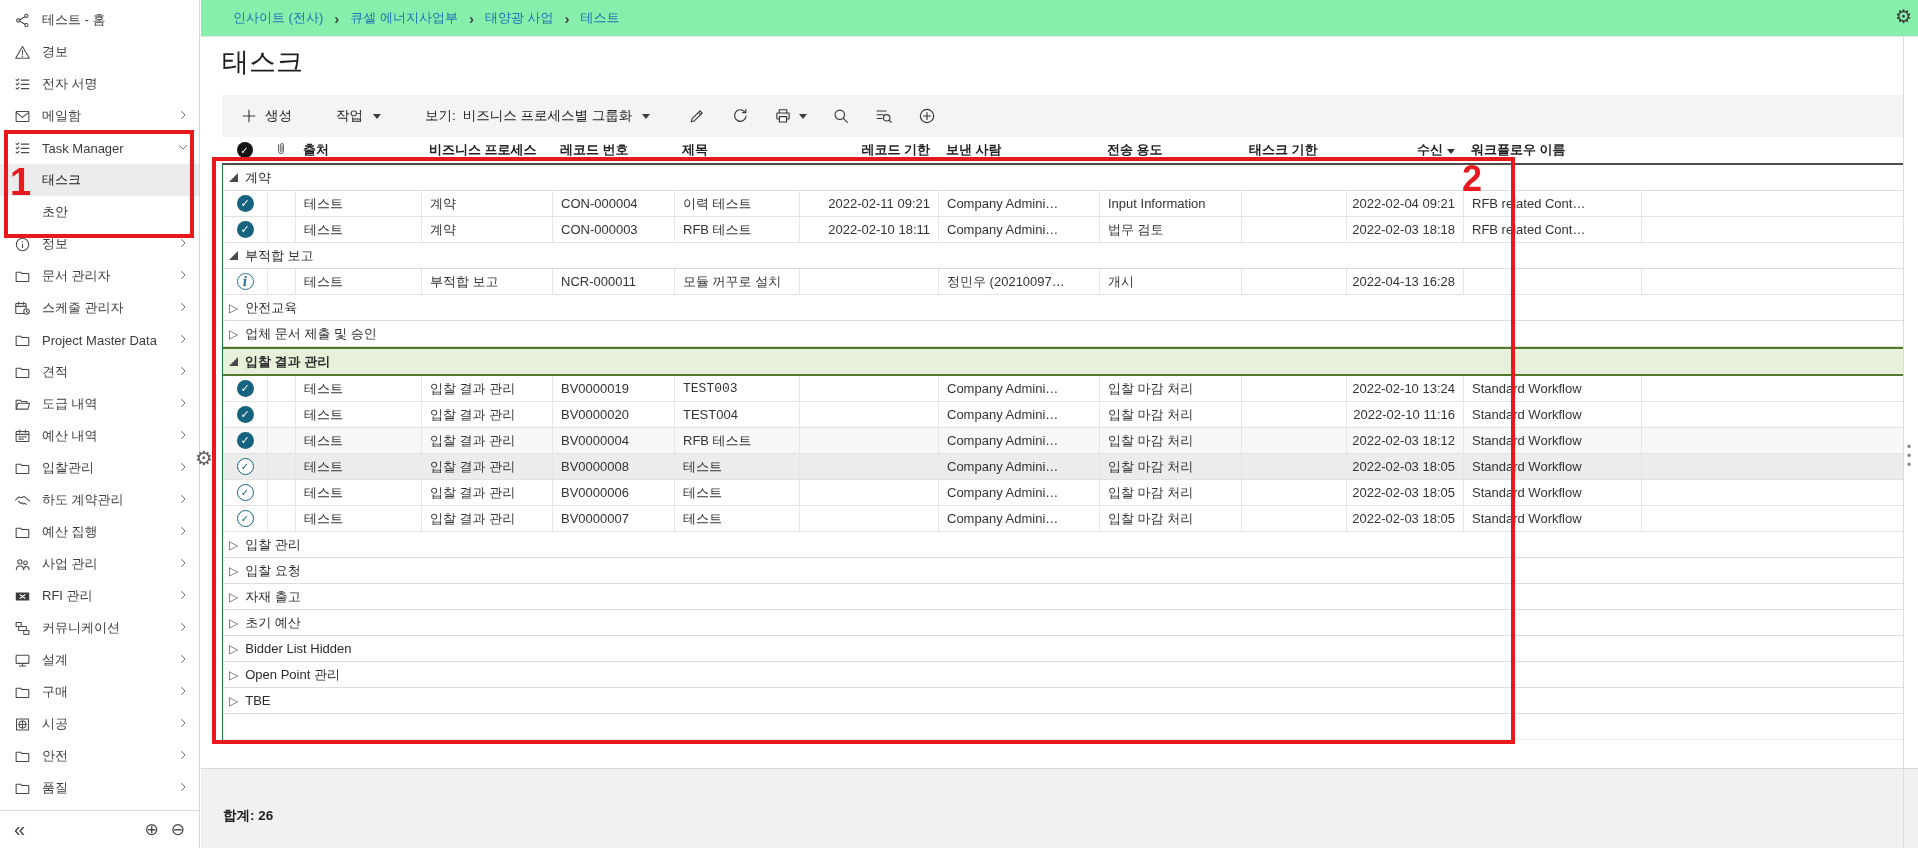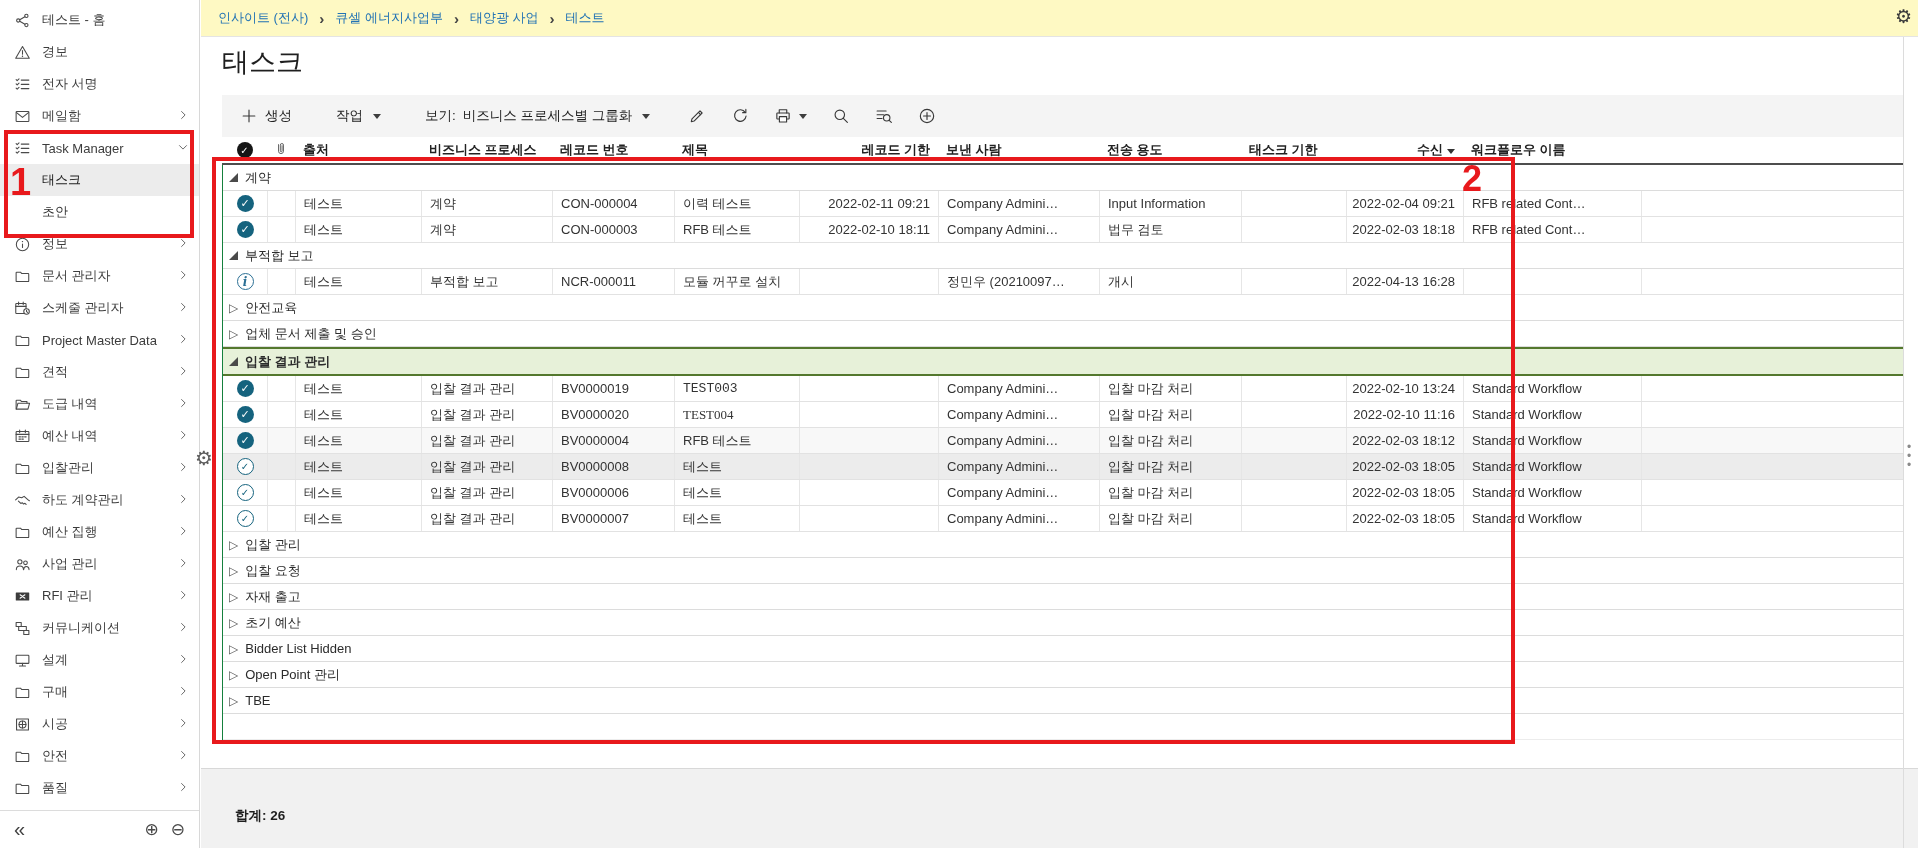--- a/index.html
+++ b/index.html
@@ -16,22 +16,22 @@
   .chev svg{width:12px;height:12px;stroke:#5a5a5a;fill:none;stroke-width:1.8;stroke-linecap:round;stroke-linejoin:round;}
   .side-sub{height:32px;display:flex;align-items:center;padding-left:42px;font-size:13px;color:#333;cursor:pointer;}
   .side-sub.selected{background:#ececec;color:#222;}
   .side-footer{position:absolute;bottom:0;left:0;right:0;height:38px;border-top:1px solid #dcdcdc;display:flex;align-items:center;padding:0 14px;box-sizing:border-box;}
   .sf-collapse{font-size:20px;color:#3f3f3f;cursor:pointer;}
   .side-footer .grow{flex:1;}
   .sf-zoom{font-size:17px;color:#4a4a4a;margin-left:12px;cursor:pointer;}
 
   
   .main{position:absolute;left:201px;top:0;right:0;bottom:0;background:#fff;}
-  .crumbbar{position:absolute;top:0;left:0;right:0;height:37px;background:#fef9c3;border-bottom:1px solid #e4e4e4;
-    display:flex;align-items:center;padding-left:17px;gap:11px;font-size:13px;box-sizing:border-box;}
+  .crumbbar{position:absolute;top:0;left:0;right:0;height:37px;background:#86efac;border-bottom:1px solid #e4e4e4;
+    display:flex;align-items:center;padding-left:32px;gap:11px;font-size:13px;box-sizing:border-box;}
   .crumb{color:#2273b4;cursor:pointer;white-space:nowrap;}
   .crumb-sep{color:#444;font-weight:700;font-size:15px;}
   .gear-top{position:absolute;right:6px;top:5px;font-size:19px;color:#3a3a3a;cursor:pointer;z-index:5;}
   .page-title{position:absolute;left:21px;top:44px;margin:0;font-size:27px;font-weight:400;color:#1f1f1f;}
 
   .toolbar{position:absolute;left:21px;top:95px;width:1681px;height:42px;background:#f4f4f4;display:flex;align-items:center;
     padding:0 18px;gap:44px;font-size:13.5px;color:#222;box-sizing:border-box;}
   .tb-group{display:flex;align-items:center;gap:7px;cursor:pointer;white-space:nowrap;}
   .tb-icons{display:flex;align-items:center;gap:25px;margin-left:-6px;}
   .tico{display:inline-flex;}
@@ -60,21 +60,21 @@
   .cell.icon-cell{justify-content:center;padding:0;}
   .cell.filler,.hcell.filler{flex:1;border-right:none;}
   .st{width:17px;height:17px;border-radius:50%;display:flex;align-items:center;justify-content:center;font-size:11px;font-weight:700;box-sizing:border-box;}
   .st.filled{background:#15637e;color:#fff;}
   .st.outline{border:1.5px solid #15637e;color:#15637e;font-size:10px;background:#fff;}
   .st.info{border:1.5px solid #2c7095;color:#2c7095;font-family:"DejaVu Serif","Liberation Serif",serif;font-style:italic;font-size:12px;background:#fff;}
   .st.black{background:#161616;color:#fff;width:16px;height:16px;font-size:10px;}
   .clip-h svg{width:16px;height:16px;stroke:#666;fill:none;stroke-width:1.5;stroke-linecap:round;}
 
   .bottom-strip{position:absolute;left:0;right:0;top:768px;bottom:0;background:#f1f1f1;border-top:1px solid #d8d8d8;box-sizing:border-box;}
-  .total{position:absolute;left:22px;top:38px;font-size:13.5px;font-weight:700;color:#1f1f1f;margin-left:12px;}
+  .total{position:absolute;left:22px;top:38px;font-size:13.5px;font-weight:700;color:#1f1f1f;}
   .right-divider{position:absolute;top:37px;bottom:0;left:1702px;width:1px;background:#dcdcdc;}
   .drag-dots{position:absolute;left:1706px;top:443px;color:#8a8a8a;font-size:12px;line-height:9px;white-space:pre;cursor:pointer;}
 
   
   .gear-float{position:absolute;left:195px;top:446px;font-size:20px;color:#5d5d5d;z-index:60;cursor:pointer;}
   .ann-box{position:absolute;border:4px solid #e8191c;box-sizing:border-box;z-index:55;pointer-events:none;}
   #box1{left:4px;top:130px;width:190px;height:108px;}
   #box2{left:212px;top:157px;width:1303px;height:587px;}
   .ann-num{position:absolute;color:#e8191c;font-weight:700;z-index:56;line-height:1;pointer-events:none;}
   #num1{left:10px;top:163px;font-size:38px;}
@@ -588,21 +588,21 @@
             <div class="cell filler"></div>
           </div>
           <div class="row">
             <div class="cell icon-cell" style="width: 45px;">
               <span class="st filled">✓</span>
             </div>
             <div class="cell icon-cell" style="width: 28px;"></div>
             <div class="cell" style="width: 126px;">테스트</div>
             <div class="cell" style="width: 131px;">입찰 결과 관리</div>
             <div class="cell" style="width: 122px;">BV0000020</div>
-            <div class="cell" style="width: 125px; font-family: Liberation Serif, serif;">TEST004</div>
+            <div class="cell" style="width: 125px;">TEST004</div>
             <div class="cell right" style="width: 139px;"></div>
             <div class="cell" style="width: 161px;">Company Admini…</div>
             <div class="cell" style="width: 142px;">입찰 마감 처리</div>
             <div class="cell" style="width: 105px;"></div>
             <div class="cell right" style="width: 117px;">2022-02-10 11:16</div>
             <div class="cell" style="width: 178px;">Standard Workflow</div>
             <div class="cell filler"></div>
           </div>
           <div class="row shaded">
             <div class="cell icon-cell" style="width: 45px;">

